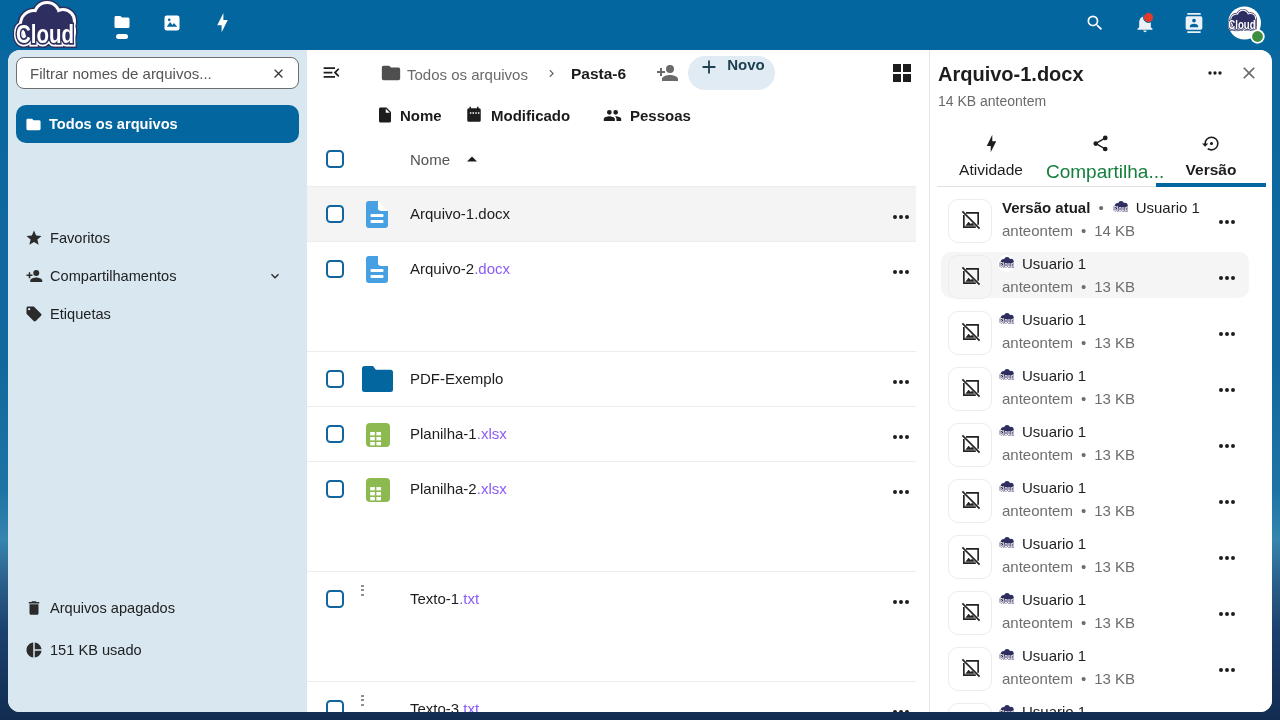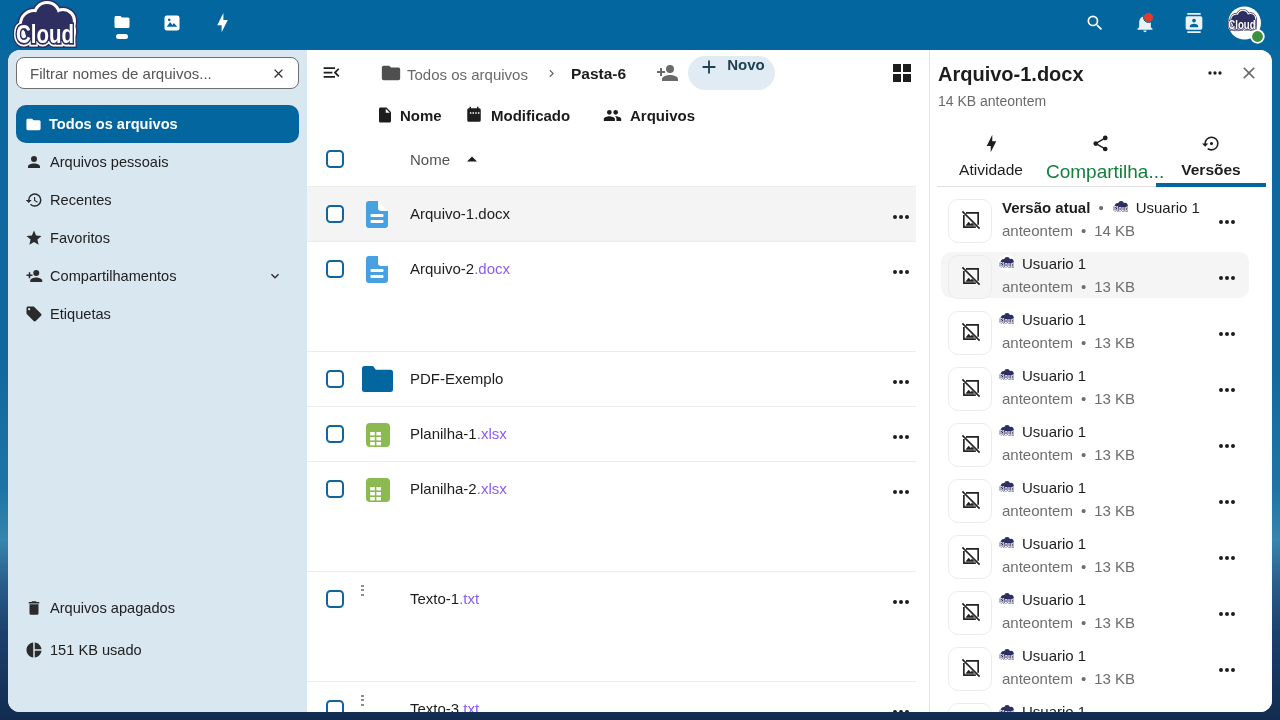--- a/index.html
+++ b/index.html
@@ -203,26 +203,20 @@
 <div id="nav">
   <div class="abs" style="left:8px;top:7px;width:283px;height:32px;background:#fff;border:1.5px solid #6f6f6f;border-radius:8px;display:flex;align-items:center">
     <span style="margin-left:13px;font-size:15px;color:#555">Filtrar nomes de arquivos...</span>
     <svg class="abs" style="right:12px;top:8px" width="15" height="15" viewBox="0 0 24 24" fill="#333">
           <use href="#i-close"></use>
         </svg>
   </div>
   <div class="navitem active" style="top:55px"><svg width="17" height="17" viewBox="0 0 24 24" fill="#fff">
           <use href="#i-folder"></use>
         </svg>Todos os arquivos</div>
-  <div class="navitem" style="top:93px"><svg width="18" height="18" viewBox="0 0 24 24" fill="#2b2b2b">
-          <use href="#i-account"></use>
-        </svg>Arquivos pessoais</div>
-  <div class="navitem" style="top:131px"><svg width="18" height="18" viewBox="0 0 24 24" fill="#2b2b2b">
-          <use href="#i-history"></use>
-        </svg>Recentes</div>
   <div class="navitem" style="top:169px"><svg width="18" height="18" viewBox="0 0 24 24" fill="#2b2b2b">
           <use href="#i-star"></use>
         </svg>Favoritos</div>
   <div class="navitem" style="top:207px"><svg width="18" height="18" viewBox="0 0 24 24" fill="#2b2b2b">
           <use href="#i-accplus"></use>
         </svg>Compartilhamentos
     <svg class="abs" style="right:9px;top:11px" width="16" height="16" viewBox="0 0 24 24" fill="#2b2b2b">
           <use href="#i-chevd"></use>
         </svg>
   </div>
@@ -266,21 +260,21 @@
         <use href="#i-file"></use>
       </svg>
   <div class="abs" style="left:93px;top:57px;font-size:15px;font-weight:bold;color:#1b1b1b">Nome</div>
   <svg class="abs" style="left:158px;top:56px" width="18" height="18" viewBox="0 0 24 24" fill="#1d1d1d">
         <use href="#i-cal"></use>
       </svg>
   <div class="abs" style="left:184px;top:57px;font-size:15px;font-weight:bold;color:#1b1b1b">Modificado</div>
   <svg class="abs" style="left:296px;top:56px" width="19" height="19" viewBox="0 0 24 24" fill="#1d1d1d">
         <use href="#i-people"></use>
       </svg>
-  <div class="abs" style="left:323px;top:57px;font-size:15px;font-weight:bold;color:#1b1b1b">Arquivos</div>
+  <div class="abs" style="left:323px;top:57px;font-size:15px;font-weight:bold;color:#1b1b1b">Pessoas</div>
 
   <div class="cb" style="left:19px;top:100px"></div>
   <div class="abs" style="left:103px;top:101px;font-size:15px;color:#525252">Nome</div>
   <svg class="abs" style="left:153px;top:97px" width="24" height="24" viewBox="0 0 24 24" fill="#1d1d1d">
         <path d="M7,14.5L12,9.5L17,14.5H7Z"></path>
       </svg>
 
   <div class="row" style="top:136px;background:#f4f4f4">
     <div class="cb" style="left:19px;top:18px"></div>
     <svg class="abs" style="left:59px;top:14px" width="22" height="27" viewBox="0 0 22 27">
@@ -384,21 +378,21 @@
         <use href="#i-flash"></use>
       </svg>
   <svg class="abs" style="left:161px;top:83.5px" width="19" height="19" viewBox="0 0 24 24" fill="#1d1d1d">
         <use href="#i-share"></use>
       </svg>
   <svg class="abs" style="left:271.5px;top:83.5px" width="19" height="19" viewBox="0 0 24 24" fill="#1d1d1d">
         <use href="#i-restore"></use>
       </svg>
   <div class="abs" style="left:6px;top:111px;width:110px;text-align:center;font-size:15.5px;color:#1d1d1d">Atividade</div>
   <div class="abs" style="left:116px;top:111px;width:110px;text-align:center;font-size:19px;color:#15803d">Compartilha...</div>
-  <div class="abs" style="left:226px;top:111px;width:110px;text-align:center;font-size:15.5px;font-weight:bold;color:#1d1d1d">Versões</div>
+  <div class="abs" style="left:226px;top:111px;width:110px;text-align:center;font-size:15.5px;font-weight:bold;color:#1d1d1d">Versão</div>
   <div class="abs" style="left:7px;top:136px;width:329px;height:1px;background:#e0e0e0"></div>
   <div class="abs" style="left:226px;top:133px;width:110px;height:4px;background:#04669e"></div>
 
   <div class="abs" style="left:11px;top:202px;width:308px;height:46px;border-radius:10px;background:#f5f5f5"></div>
 
   <div class="vrow" style="top:143px">
     <div class="ibox">
           <svg style="position:absolute;left:10px;top:8px" width="24" height="24" viewBox="0 0 24 24">
             <use href="#i-imgoff"></use>
           </svg>

